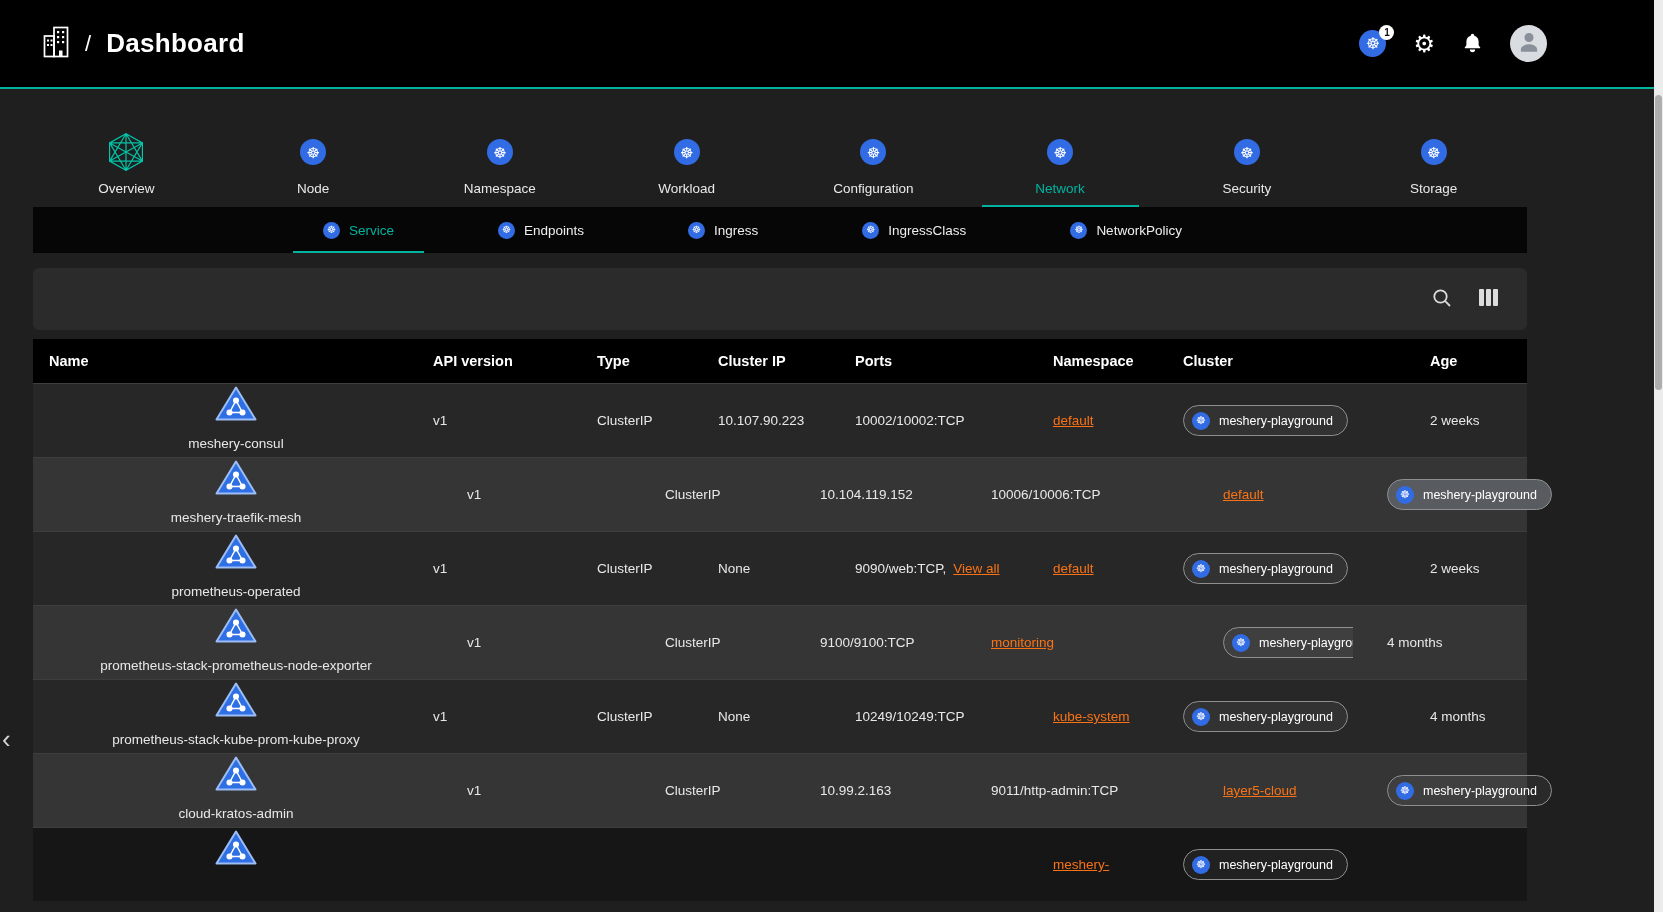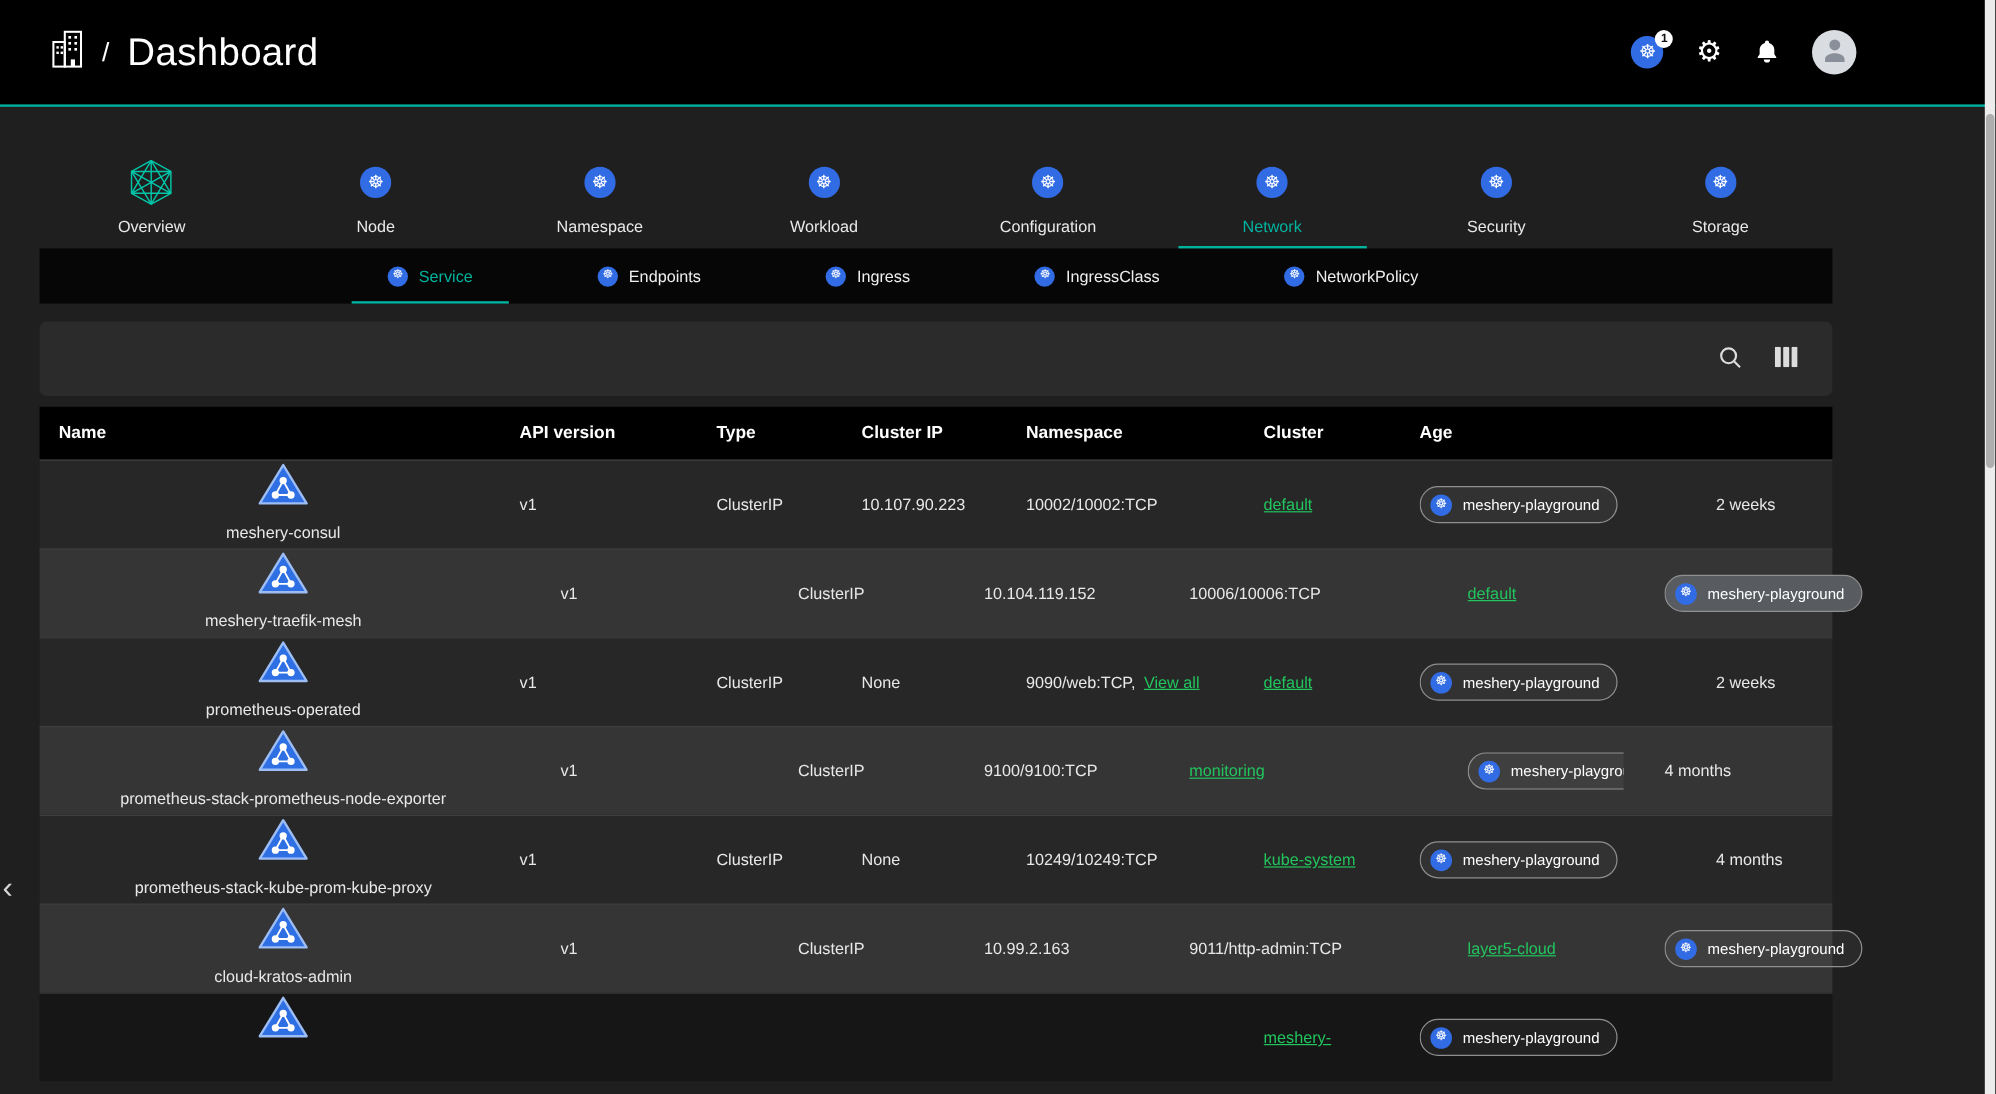--- a/index.html
+++ b/index.html
@@ -5,21 +5,21 @@
   * { box-sizing: border-box; margin: 0; padding: 0; }
   html,body { background:#1f1f1f; }
   body { font-family: "Liberation Sans", sans-serif; }
   .app { width:1663px; height:912px; position:relative; overflow:hidden; background:#1f1f1f; }
 
   
   .topbar { height:89px; background:#000; display:flex; align-items:center; justify-content:space-between;
             padding:0 24px 0 42px; border-bottom:2px solid #00B39F; }
   .brand { display:flex; align-items:center; gap:15px; }
   .brand .sep { font-size:22px; color:#fff; }
-  .page-title { font-size:32px; font-weight:400; color:#fff; letter-spacing:.3px; }
+  .page-title { font-size:26px; font-weight:700; color:#fff; letter-spacing:.3px; }
   .topicons { display:flex; align-items:center; gap:27px; margin-right:92px; }
   .iconbtn { position:relative; background:none; border:none; cursor:pointer; display:grid; place-items:center; }
   .badge { position:absolute; top:-5px; right:-8px; width:15px; height:15px; border-radius:50%;
            background:#fff; color:#111; font-size:10px; font-weight:700; display:grid; place-items:center; }
   .k8s { display:inline-grid; place-items:center; background:#326CE5; color:#fff; border-radius:50%; line-height:1; }
   .k8s-27 { width:27px; height:27px; font-size:16px; }
   .k8s-26 { width:26px; height:26px; font-size:15px; }
   .k8s-17 { width:17px; height:17px; font-size:10px; }
   .k8s-18 { width:18px; height:18px; font-size:11px; }
   .gear-glyph { font-size:24px; color:#fff; line-height:1; }
@@ -51,21 +51,21 @@
   .thead { background:#000; height:44px; }
   .th { display:flex; align-items:center; font-weight:700; font-size:14.5px; color:#fff; padding-right:8px; }
   .th:first-child, .td:first-child { padding-left:16px; }
   .trow { height:74px; background:#272727; border-top:1px solid #3e3e3e; }
   .trow.alt { background:#353535;gap:34px; }
   .trow.partial { background:#161616; }
   .td { display:flex; align-items:center; font-size:13.5px; color:#e8e8e8; padding-right:10px; overflow:hidden; }
   .c-name { gap:13px;flex-direction:column; }
   .name-text { white-space:nowrap; }
   .svcicon svg { display:block; }
-  .nslink, .viewall { color:#22c55e; text-decoration:underline; cursor:pointer; font-size:13.5px; }
+  .nslink, .viewall { color:#f97316; text-decoration:underline; cursor:pointer; font-size:13.5px; }
   .viewall { margin-left:7px; }
   .chip { display:inline-flex; align-items:center; gap:9px; border:1px solid #8f8f8f; border-radius:16px;
           height:31px; padding:0 14px 0 8px; background:rgba(255,255,255,0.05); color:#fff;
           font-size:12.5px; cursor:pointer; white-space:nowrap; }
   .tbody .trow:nth-child(2) .chip { background:#585c60; }
 
   
   .drawer-toggle { position:absolute; left:2px; top:726px; color:#d5d5d5; font-size:26px; line-height:1; cursor:pointer; }
   .scrollbar { position:absolute; right:0; top:0; width:9px; height:912px; background:#ececec; }
   .scroll-thumb { position:absolute; top:95px; left:1px; width:7px; height:295px; background:#aeaeae; border-radius:4px; cursor:grab; }
@@ -223,20 +223,21 @@
         </span>
       </button>
     </div>
 
     <div class="table">
       <div class="thead">
         <div class="th">Name</div>
         <div class="th">API version</div>
         <div class="th">Type</div>
         <div class="th">Cluster IP</div>
+        <div class="th">Ports</div>
         <div class="th">Namespace</div>
         <div class="th">Cluster</div>
         <div class="th">Age</div>
       </div>
       <div class="tbody">
           <div class="trow">
     <div class="td c-name">
       <span class="svcicon">
                 <svg width="44" height="39" viewBox="0 0 44 39">
   <path d="M22 3.5 L41.5 35.5 H2.5 Z" fill="#2f6fe4" stroke="#9dbdf5" stroke-width="2" stroke-linejoin="round"></path>

